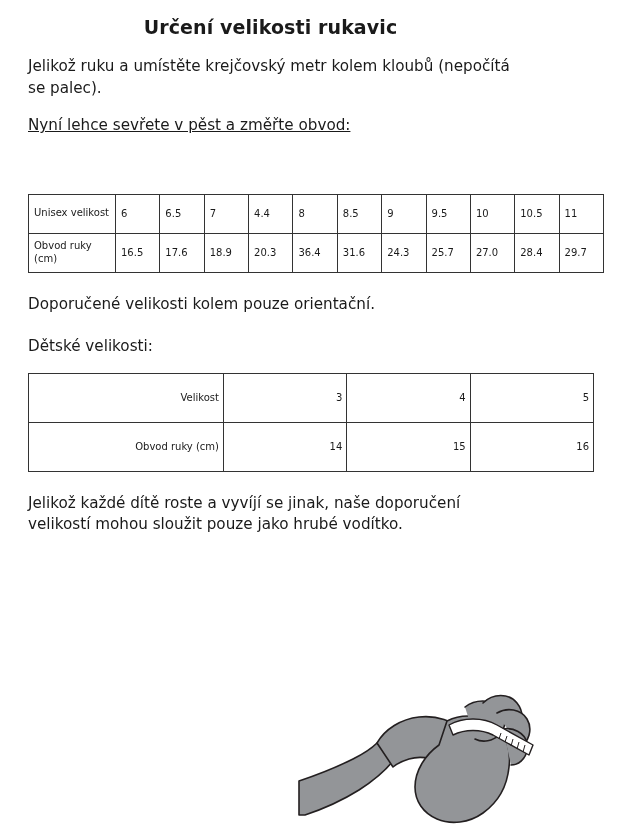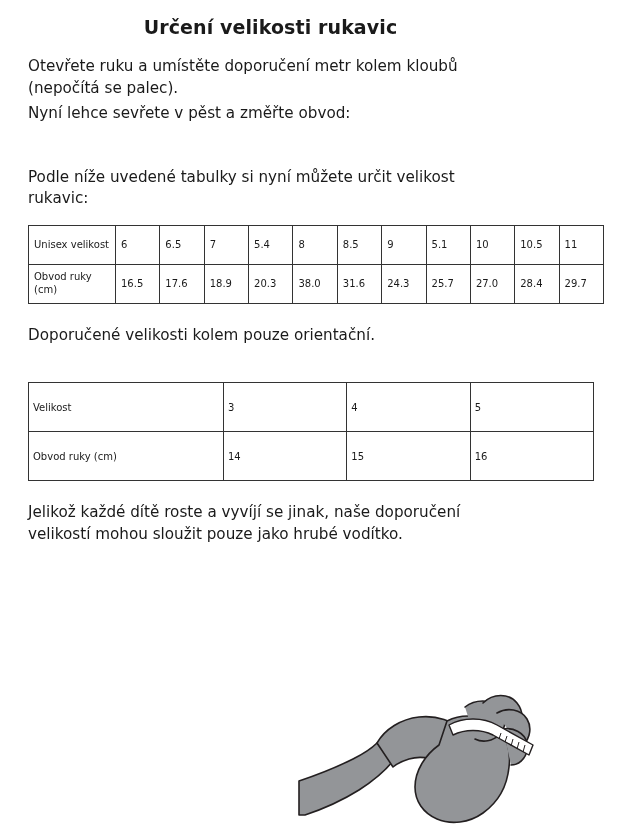--- a/index.html
+++ b/index.html
@@ -28,21 +28,22 @@
     font-weight: bold;
     margin: 6px 0 18px 0;
     letter-spacing: 0.1px;
   }
   .para {
     font-size: 15.2px;
     line-height: 1.42;
     margin: 0 0 0 0;
   }
   .para + .para {
-    margin-top: 4px;
+    margin-top: 16px;
+    text-decoration: underline;
   }
   .gap-lg { height: 21px; }
   .gap-md { height: 15px; }
 
   table {
     border-collapse: collapse;
     font-size: 10px;
   }
   table td, table th {
     border: 1px solid #333333;
@@ -65,21 +66,21 @@
     line-height: 1.25;
   }
   .adult-table td.val {
     text-align: left;
   }
 
   
   .kids-table {
     width: 566px;
     table-layout: fixed;
-    text-align: left;
+    text-align: right;
   }
   .kids-table td {
     padding: 10px 4px;
     height: 28px;
   }
   .kids-table td.kid-label {
     width: 186px;
   }
 
   .hand-figure {
@@ -90,71 +91,71 @@
     height: 165px;
   }
 </style>
 </head>
 <body>
 
 <div class="page">
 
   <div class="title">Určení velikosti rukavic</div>
 
-  <div class="para">Otevřete ruku a umístěte doporučení metr kolem kloubů (nepočítá se palec).</div>
+  <div class="para">Jelikož ruku a umístěte krejčovský metr kolem kloubů (nepočítá se palec).</div>
   <div class="para">Nyní lehce sevřete v pěst a změřte obvod:</div>
 
   <div class="gap-lg"></div>
 
 
   <div class="gap-lg"></div>
 
-  <div class="para">Podle níže uvedené tabulky si nyní můžete určit velikost rukavic:</div>
 
   <div class="gap-md"></div>
 
   <table class="adult-table">
     <tbody>
       <tr>
         <td class="label">Unisex velikost</td>
         <td class="val">6</td>
         <td class="val">6.5</td>
         <td class="val">7</td>
-        <td class="val">5.4</td>
+        <td class="val">4.4</td>
         <td class="val">8</td>
         <td class="val">8.5</td>
         <td class="val">9</td>
-        <td class="val">5.1</td>
+        <td class="val">9.5</td>
         <td class="val">10</td>
         <td class="val">10.5</td>
         <td class="val">11</td>
       </tr>
       <tr>
         <td class="label">Obvod ruky (cm)</td>
         <td class="val">16.5</td>
         <td class="val">17.6</td>
         <td class="val">18.9</td>
         <td class="val">20.3</td>
-        <td class="val">38.0</td>
+        <td class="val">36.4</td>
         <td class="val">31.6</td>
         <td class="val">24.3</td>
         <td class="val">25.7</td>
         <td class="val">27.0</td>
         <td class="val">28.4</td>
         <td class="val">29.7</td>
       </tr>
     </tbody>
   </table>
 
   <div class="gap-lg"></div>
 
   <div class="para">Doporučené velikosti kolem pouze orientační.</div>
 
   <div class="gap-lg"></div>
 
+  <div class="para">Dětské velikosti:</div>
 
   <div class="gap-md"></div>
 
   <table class="kids-table">
     <tbody>
       <tr>
         <td class="kid-label">Velikost</td>
         <td>3</td>
         <td>4</td>
         <td>5</td>

